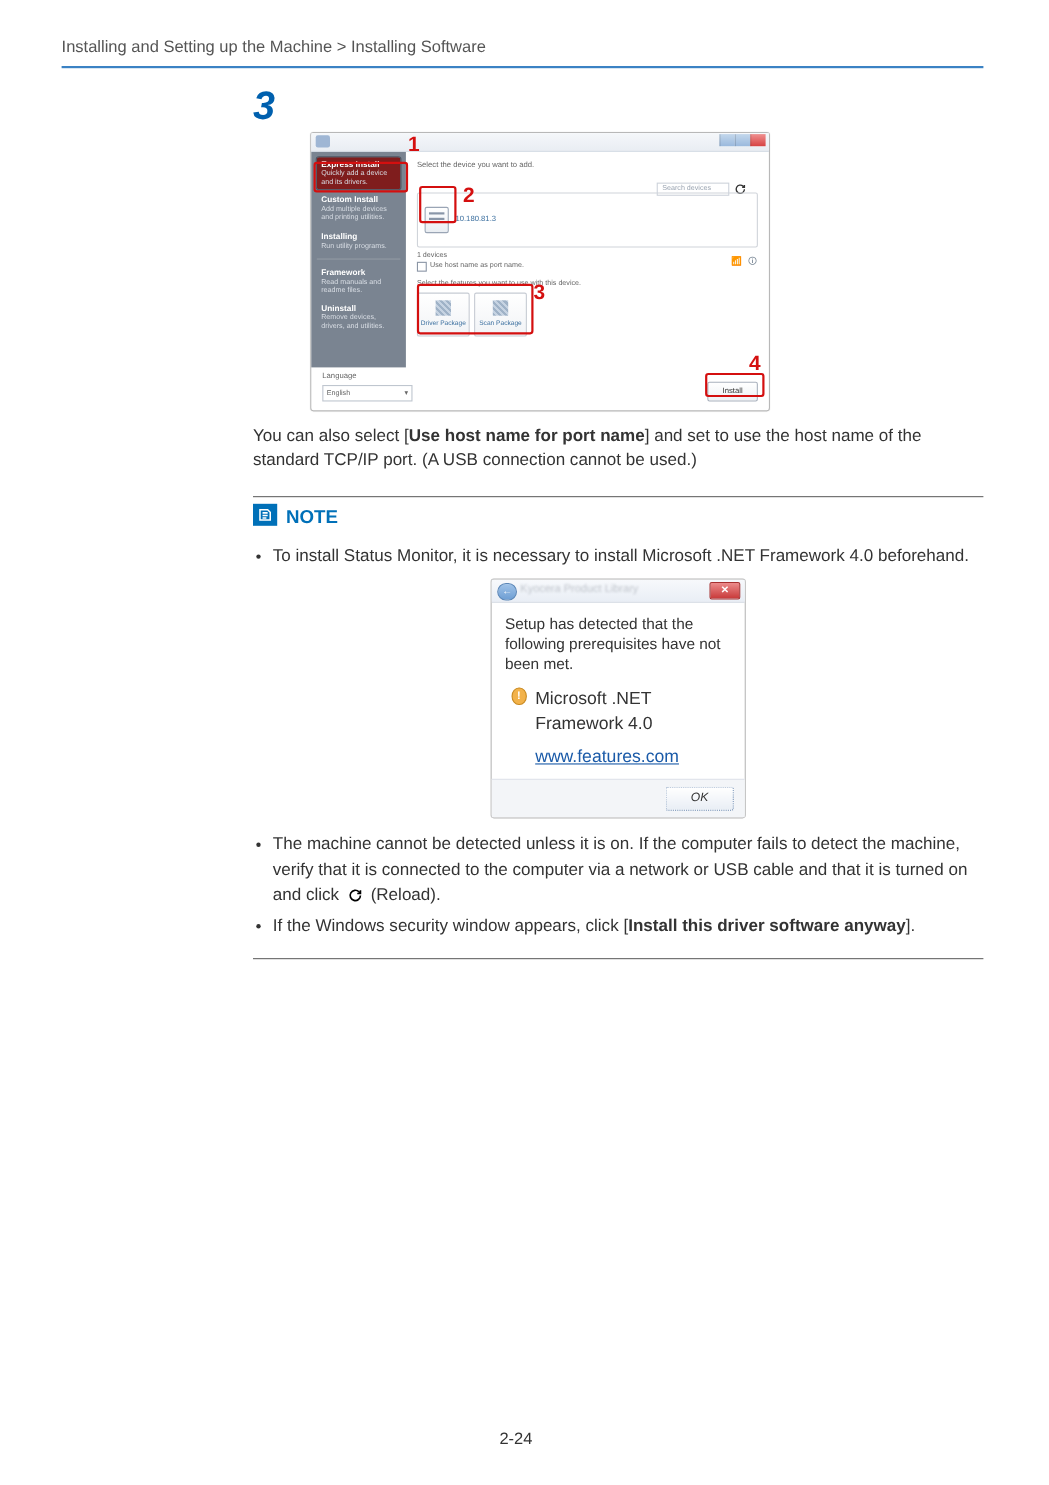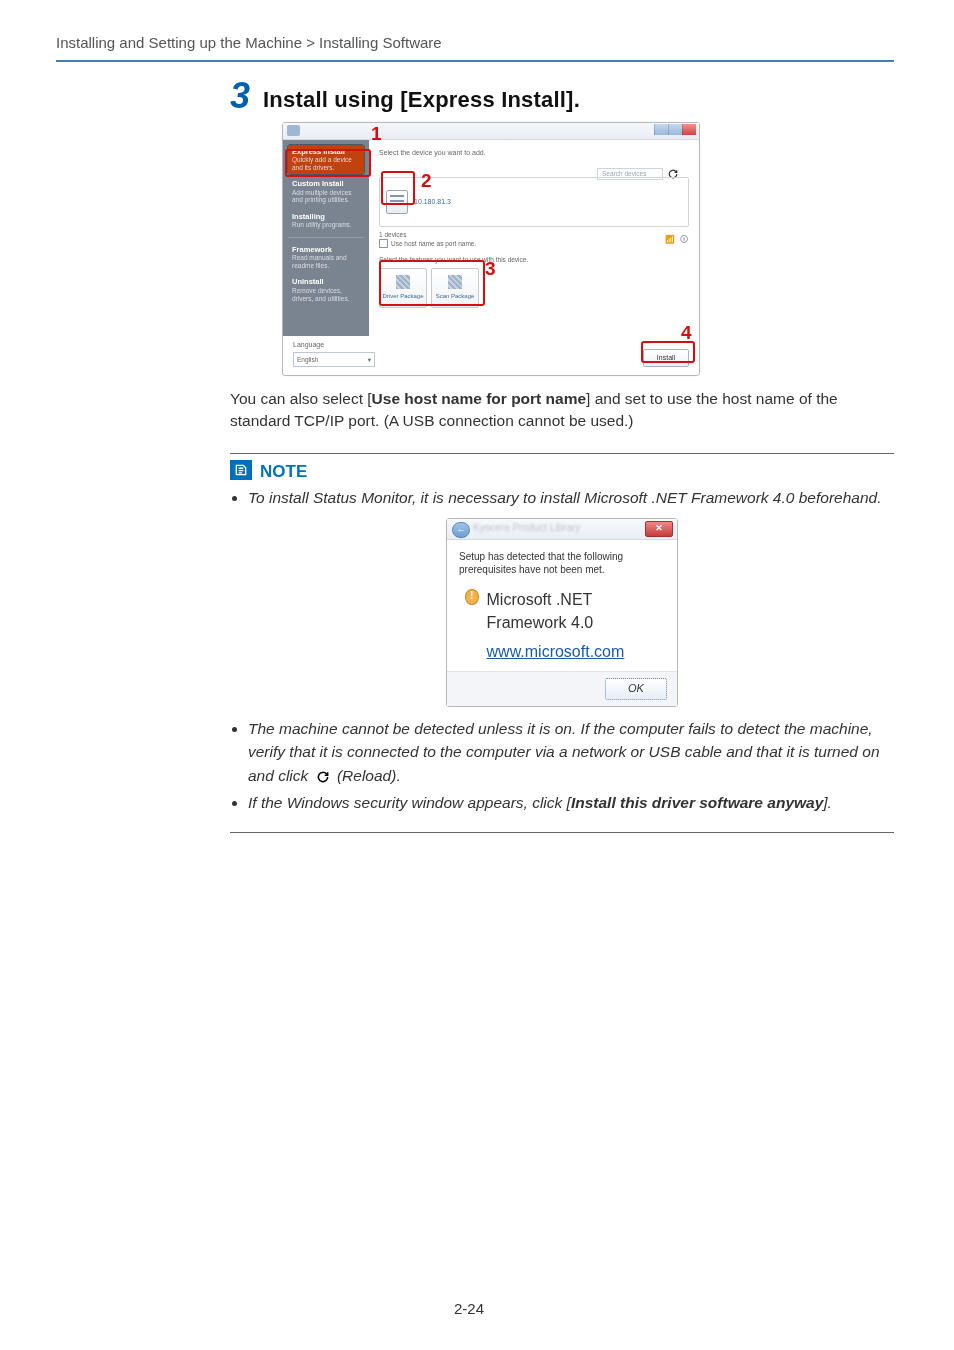--- a/index.html
+++ b/index.html
@@ -108,21 +108,21 @@
     flex-direction: column;
     gap: 3px;
   }
   .side-item {
     border-radius: 2px;
     padding: 3px 4px;
     line-height: 1.15;
     position: relative;
   }
   .side-item.sel {
-    background: #c2410c;
+    background: #7f1d1d;
     outline: 1px solid #4d5663;
   }
   .side-title { font-weight: bold; color: #fff; }
   .side-sub { font-size: 6.5px; color: #d8dde4; }
   .side-sep { height: 1px; background: rgba(255,255,255,.18); margin: 2px 0; }
   .inst-main {
     flex: 1;
     padding: 8px 10px 6px 10px;
     box-sizing: border-box;
     position: relative;
@@ -280,23 +280,22 @@
     display: flex; align-items: center; justify-content: center;
     color: #fff;
   }
   .note-icon svg { width: 14px; height: 14px; }
   .note-label {
     color: #0070b8;
     font-weight: bold;
     font-size: 17px;
   }
   .note-block ul {
-    margin: 2px 0 0 0;
+    margin: 12px 0 0 0;
     padding-left: 18px;
-    font-style: italic;
   }
   .note-block li {
     font-size: 15.5px;
     line-height: 1.5;
     margin-bottom: 4px;
   }
   
   .fig-prereq {
     width: 230px;
     margin: 8px auto 10px auto;
@@ -342,21 +341,21 @@
     width: 26px; height: 14px;
     border-radius: 2px;
     background: linear-gradient(#ec8b8b,#c83a3a);
     border: 1px solid #a63030;
     display:flex; align-items:center; justify-content:center;
     color:#fff; font-size:9px; font-weight:bold;
   }
   .pr-body {
     padding: 10px 12px 8px 12px;
   }
-  .pr-text { font-size: 10px; margin-bottom: 12px; line-height:1.3; }
+  .pr-text { font-size: 14px; margin-bottom: 12px; line-height:1.3; }
   .pr-item { display: flex; align-items: flex-start; gap: 8px; margin-left: 6px; }
   .pr-warn {
     width: 14px; height: 14px;
     border-radius: 50%;
     background: #f2b24a;
     border: 1px solid #c98a20;
     display:flex; align-items:center; justify-content:center;
     color:#fff; font-weight:bold; font-size:10px;
     margin-top:1px;
   }
@@ -399,21 +398,20 @@
 
 <div class="page">
 
   <div class="breadcrumb">Installing and Setting up the Machine &gt; Installing Software</div>
   <hr class="hr">
 
   <div class="content">
 
     <div class="step-row">
       <div class="step-num">3</div>
-      <div class="step-head">Install using [Express Install].</div>
     </div>
 
     <div class="fig-installer">
       <div class="inst-titlebar">
         <div class="inst-back"></div>
         <div class="inst-winbtns">
           <span class="inst-minb"></span>
           <span class="inst-maxb"></span>
           <span class="inst-close"></span>
         </div>
@@ -534,21 +532,21 @@
           <div class="pr-back">←</div>
           <div class="pr-title">Kyocera Product Library</div>
           <div class="pr-close">✕</div>
         </div>
         <div class="pr-body">
           <div class="pr-text">Setup has detected that the following prerequisites have not been met.</div>
           <div class="pr-item">
             <div class="pr-warn">!</div>
             <div class="pr-item-txt">
               <div>Microsoft .NET Framework 4.0</div>
-              <a class="pr-link">www.microsoft.com</a>
+              <a class="pr-link">www.features.com</a>
             </div>
           </div>
         </div>
         <div class="pr-footer">
           <div class="pr-ok">OK</div>
         </div>
       </div>
 
       <ul>
         <li>

